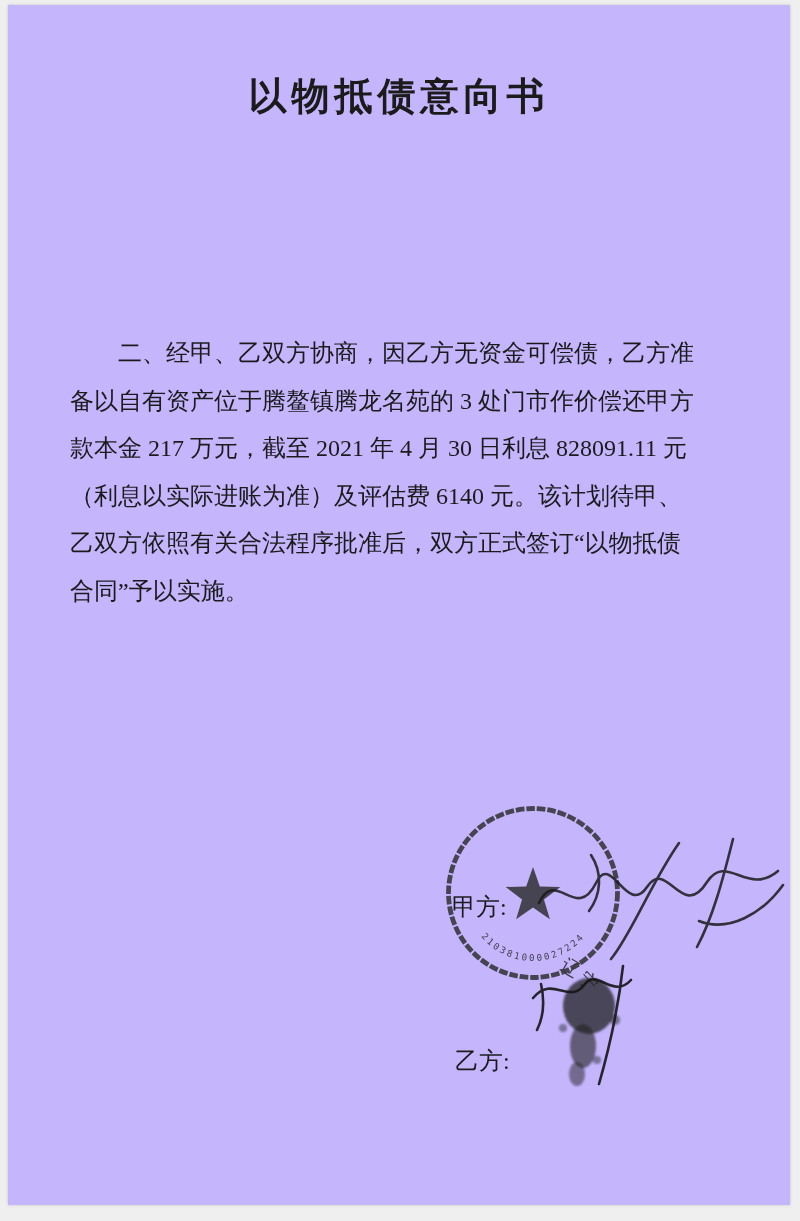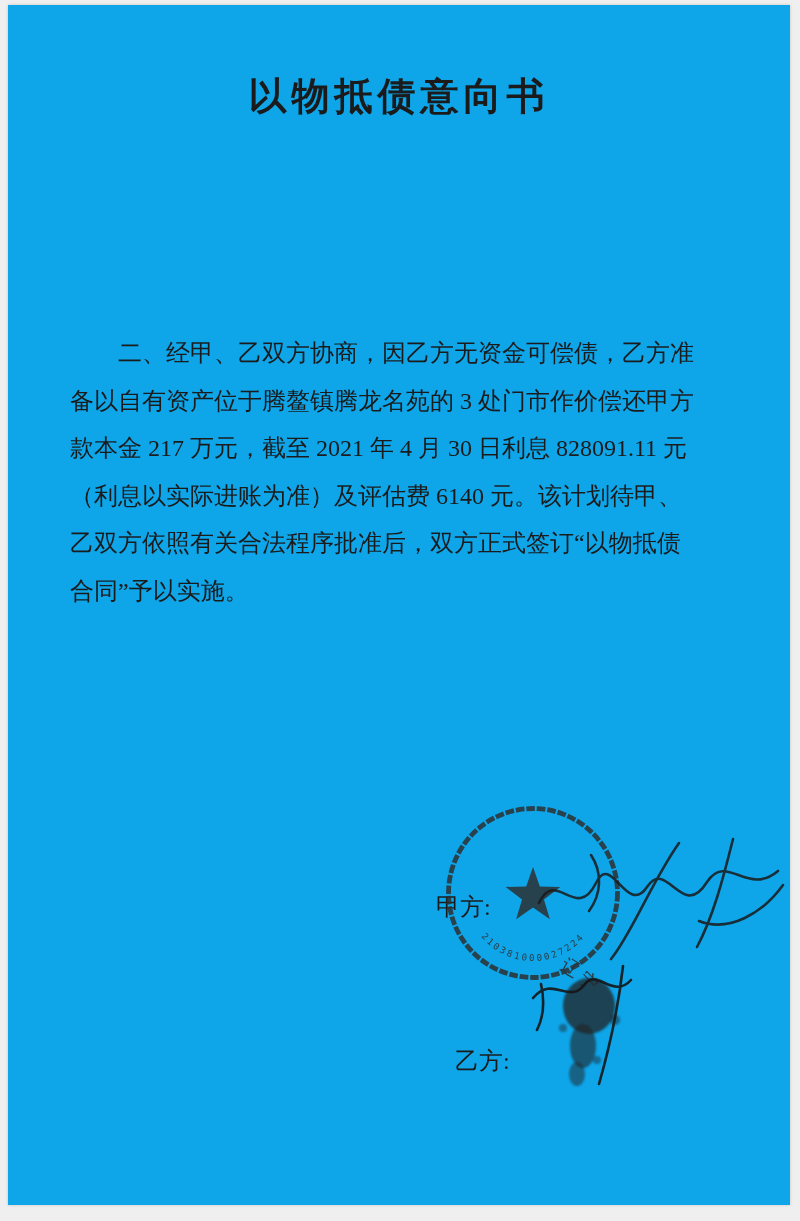--- a/index.html
+++ b/index.html
@@ -5,21 +5,21 @@
   html,body{
     margin:0;padding:0;
     width:800px;height:1221px;
     overflow:hidden;
     background:#efefef;
     font-family:"Liberation Serif","DejaVu Serif",serif;
   }
   .page{
     position:absolute;left:8px;top:5px;
     width:782px;height:1200px;
-    background:#0ea5e9;
+    background:#c4b5fd;
     box-shadow:0 0 3px rgba(0,0,0,.18);
   }
   .doc-title{
     position:absolute;top:66px;left:0;width:100%;
     text-align:center;
     font-family:"Liberation Sans","DejaVu Sans",sans-serif;
     font-weight:700;
     font-size:38px;
     letter-spacing:5px;
     color:#1b1b1b;
@@ -35,21 +35,21 @@
   }
   .body-text p{
     margin:0;
     font-size:24px;line-height:47.5px;
     white-space:pre-line;
   }
   .sig-area{position:absolute;left:0;top:0;width:100%;height:100%;}
   .sig-label{
     position:absolute;font-size:24px;color:#1b1b1b;z-index:1;white-space:nowrap;
   }
-  #party-a-sign-label{left:428px;top:886px;}
+  #party-a-sign-label{left:444px;top:886px;}
   #party-b-sign-label{left:447px;top:1040px;}
   .seal{
     position:absolute;left:429px;top:792px;z-index:2;opacity:.92;
   }
   .sig-a{position:absolute;left:523px;top:820px;z-index:3;}
   .sig-b{position:absolute;left:503px;top:953px;z-index:3;}
   .sign-date{
     position:absolute;left:455px;top:1080px;
     font-size:24px;color:#1b1b1b;letter-spacing:2px;white-space:nowrap;
   }

